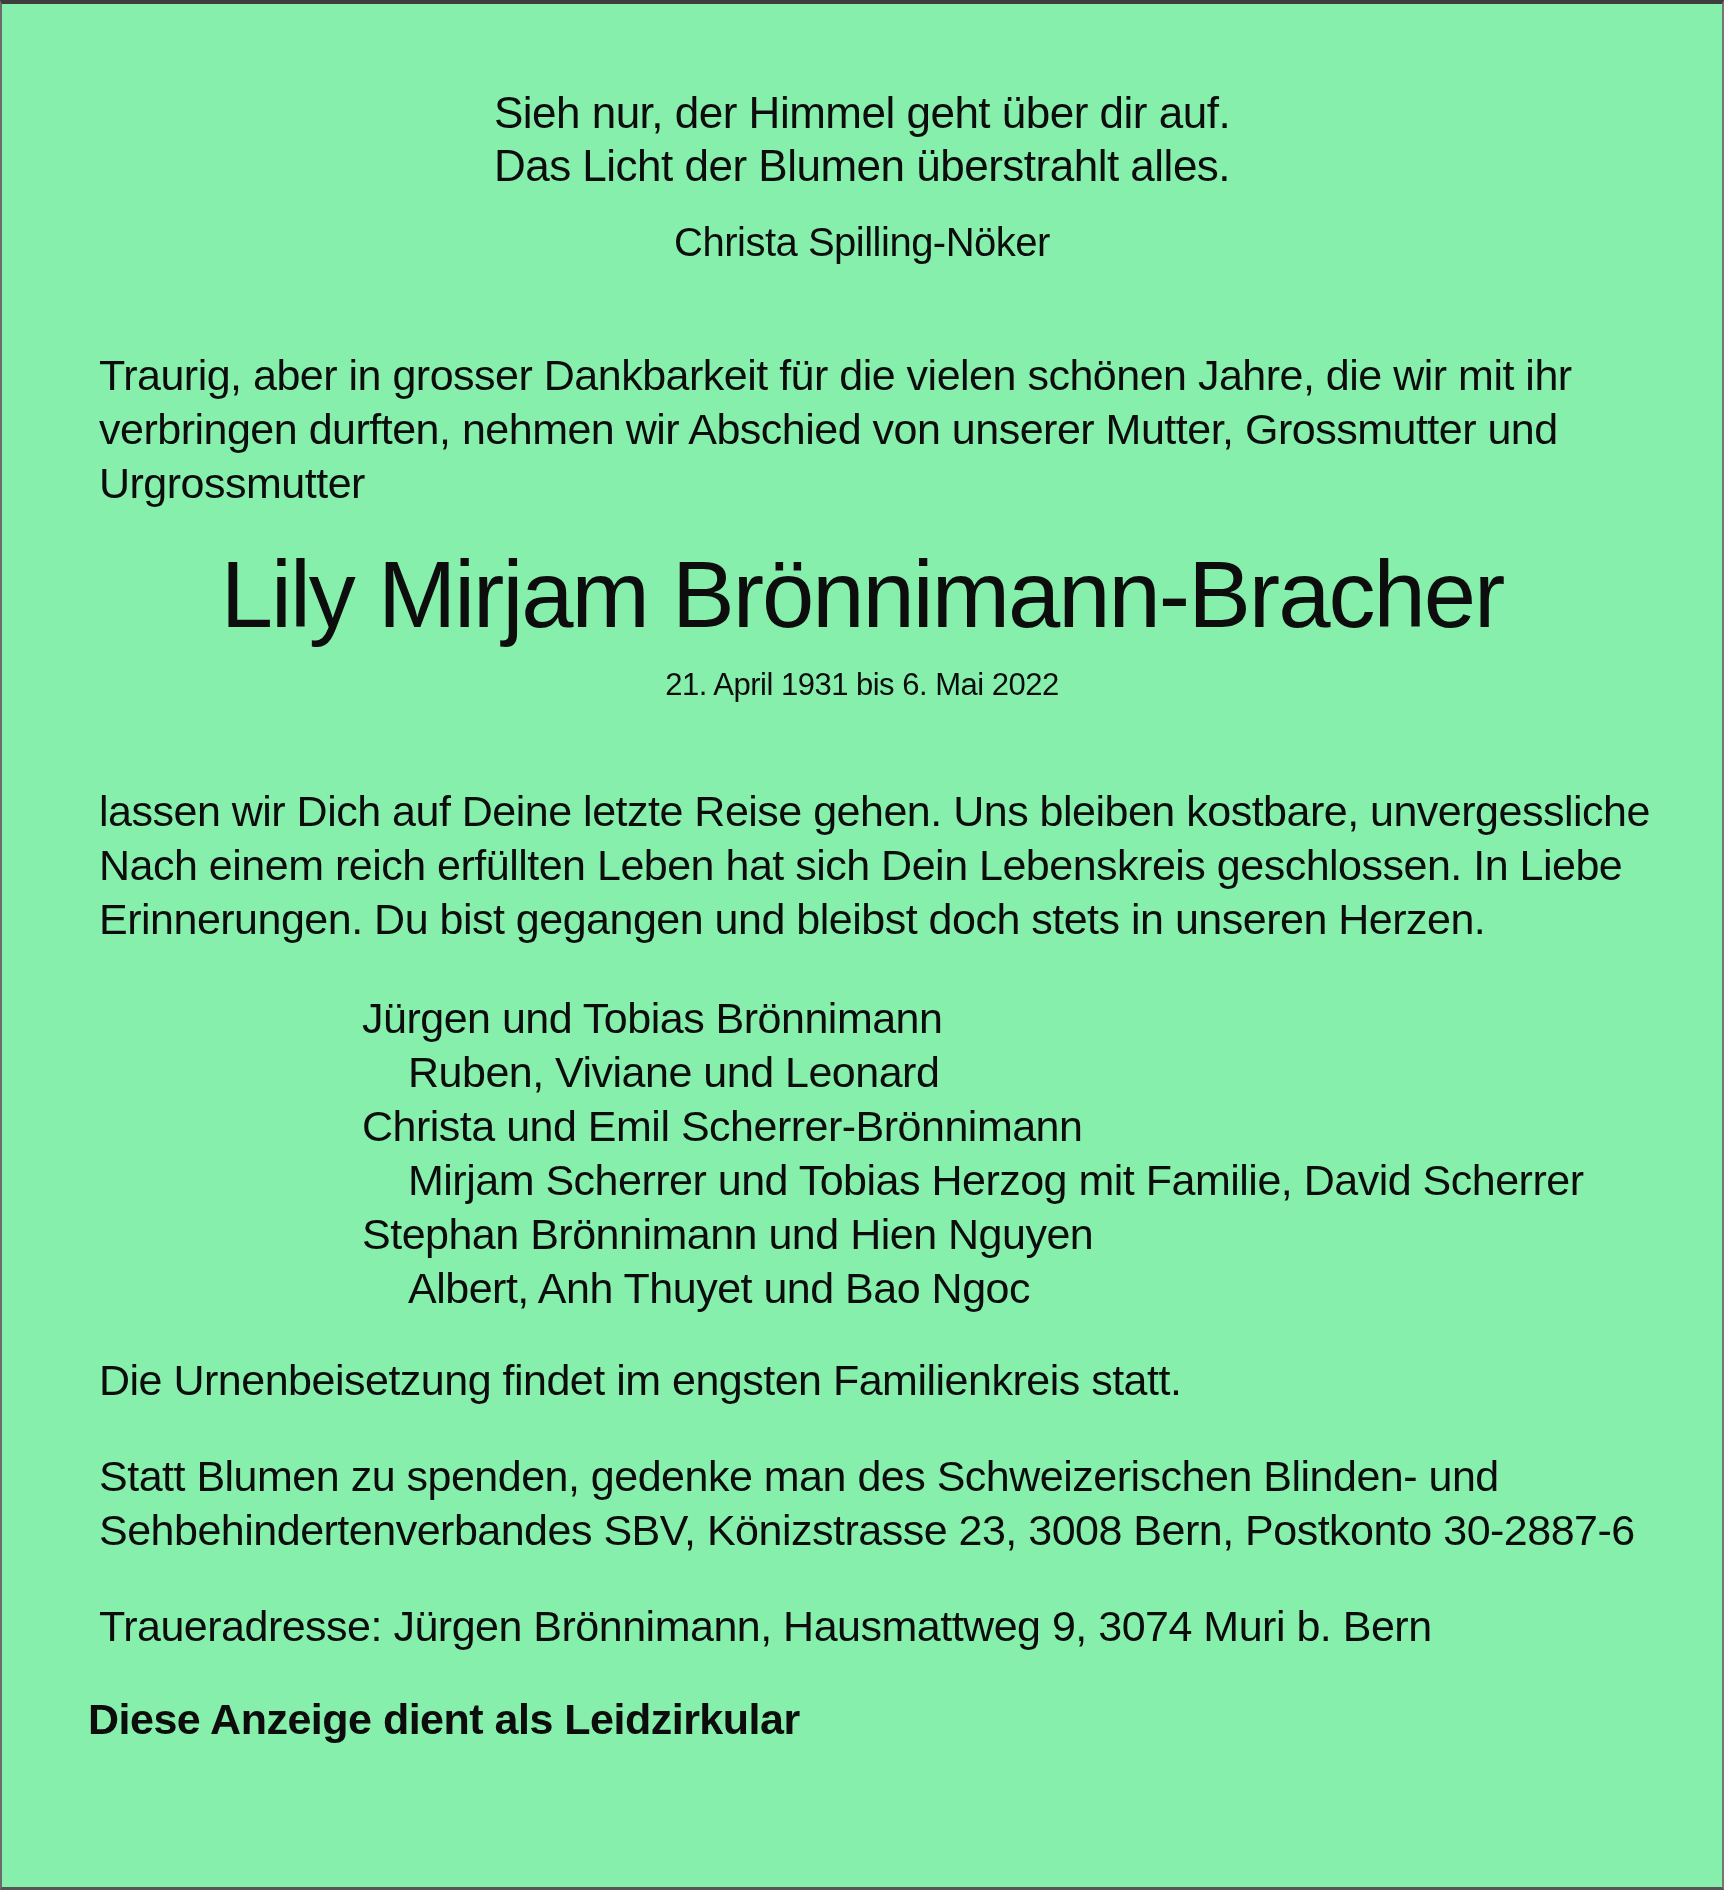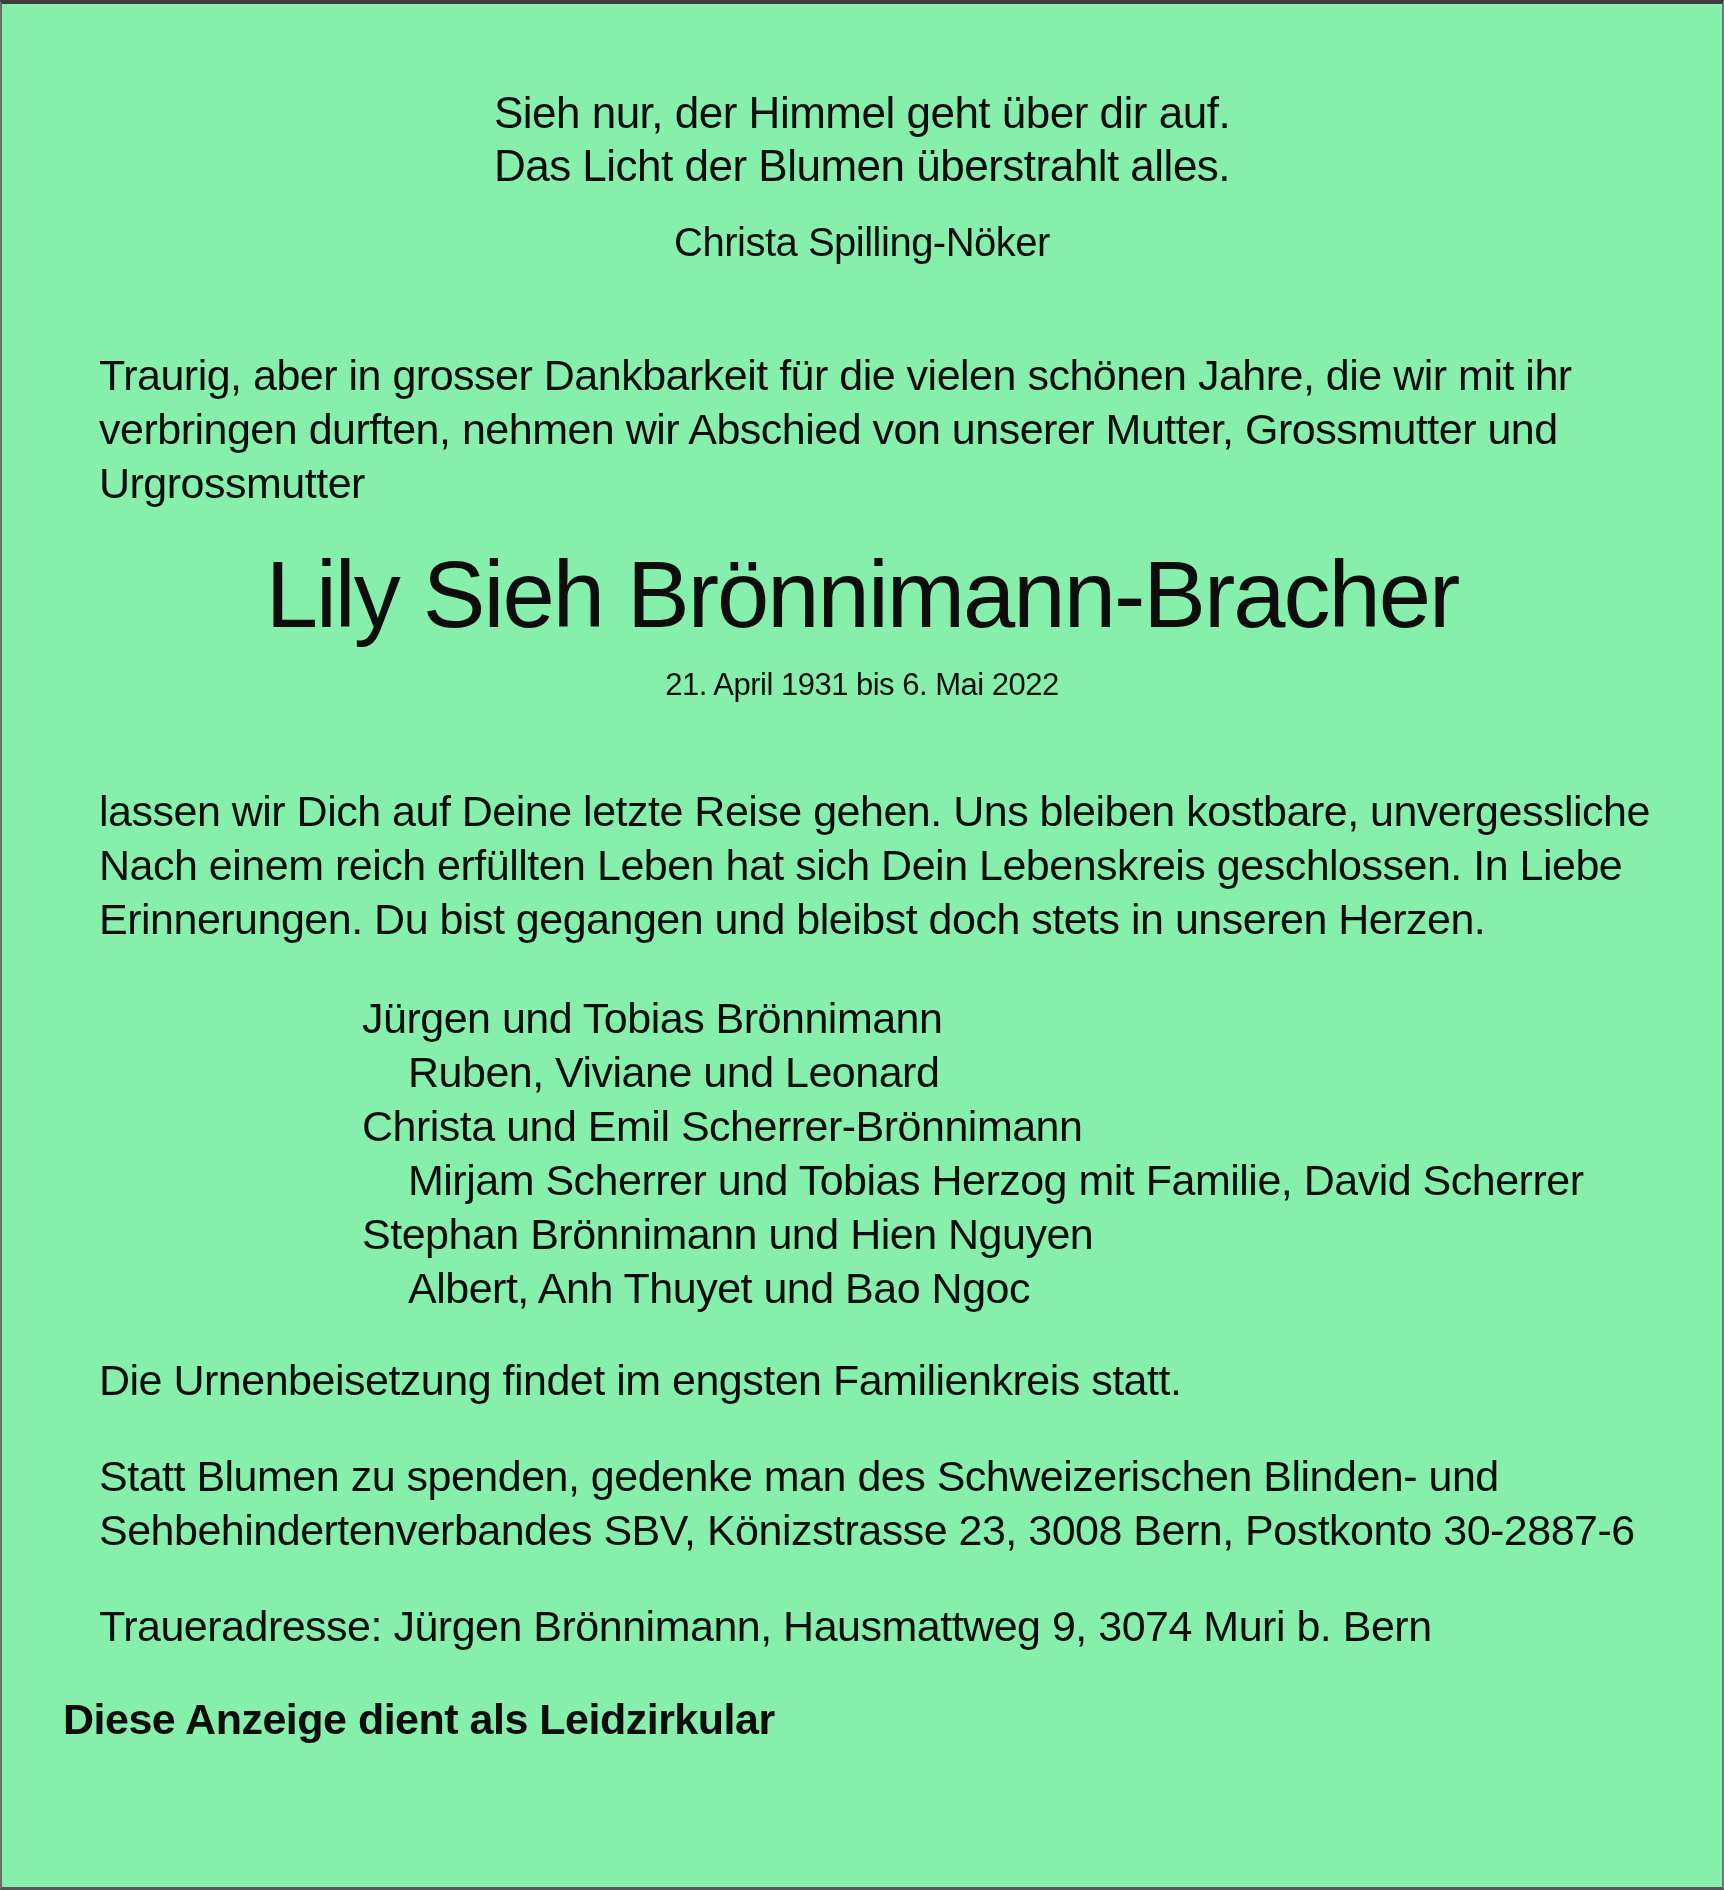--- a/index.html
+++ b/index.html
@@ -74,21 +74,21 @@
   .donation {
     margin-top: 42px;
     padding-left: 97px;
   }
   .mourning-address {
     margin-top: 42px;
     padding-left: 97px;
   }
   .circular-note {
     margin-top: 39px;
-    padding-left: 61px;
+    padding-left: 86px;
     font-weight: bold;
   }
 </style>
 </head>
 <body>
 
 <div class="page">
 
   <div class="poem">
     <div class="line">Sieh nur, der Himmel geht über dir auf.</div>
@@ -96,21 +96,21 @@
   </div>
 
   <div class="attribution line">Christa Spilling-Nöker</div>
 
   <div class="intro">
     <div class="line">Traurig, aber in grosser Dankbarkeit für die vielen schönen Jahre, die wir mit ihr</div>
     <div class="line">verbringen durften, nehmen wir Abschied von unserer Mutter, Grossmutter und</div>
     <div class="line">Urgrossmutter</div>
   </div>
 
-  <div class="deceased-name line">Lily Sieh Brönnimann-Bracher</div>
+  <div class="deceased-name line">Lily Mirjam Brönnimann-Bracher</div>
 
   <div class="life-dates line">21. April 1931 bis 6. Mai 2022</div>
 
   <div class="farewell">
     <div class="line">lassen wir Dich auf Deine letzte Reise gehen. Uns bleiben kostbare, unvergessliche</div>
     <div class="line">Nach einem reich erfüllten Leben hat sich Dein Lebenskreis geschlossen. In Liebe</div>
     <div class="line">Erinnerungen. Du bist gegangen und bleibst doch stets in unseren Herzen.</div>
   </div>
 
   <div class="family">

